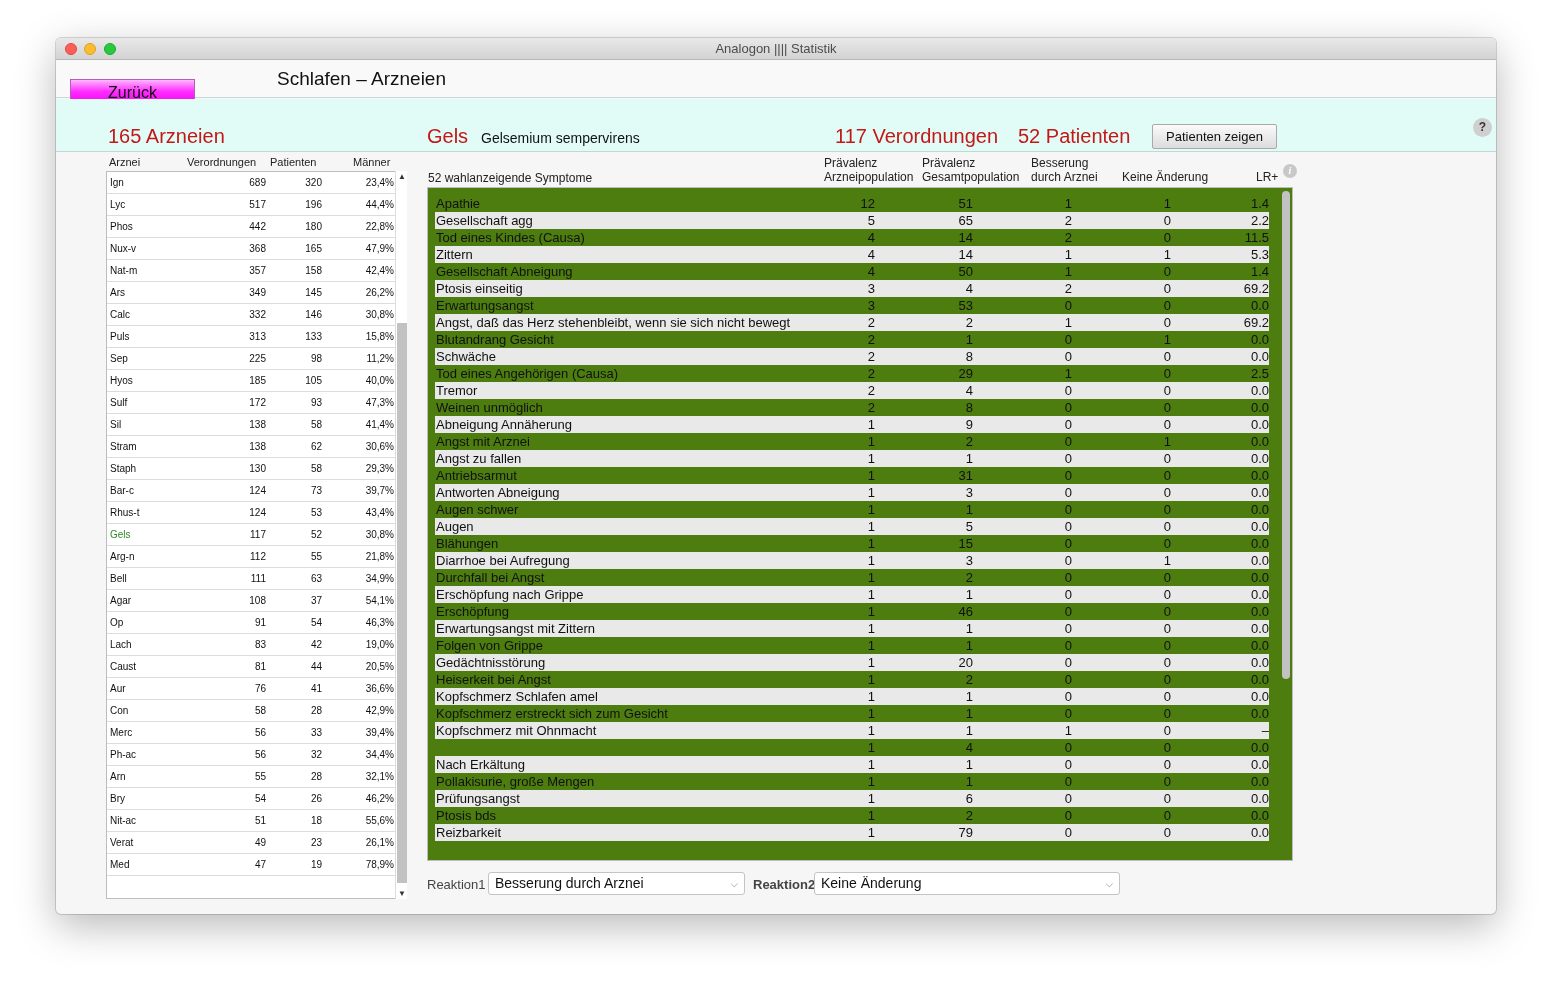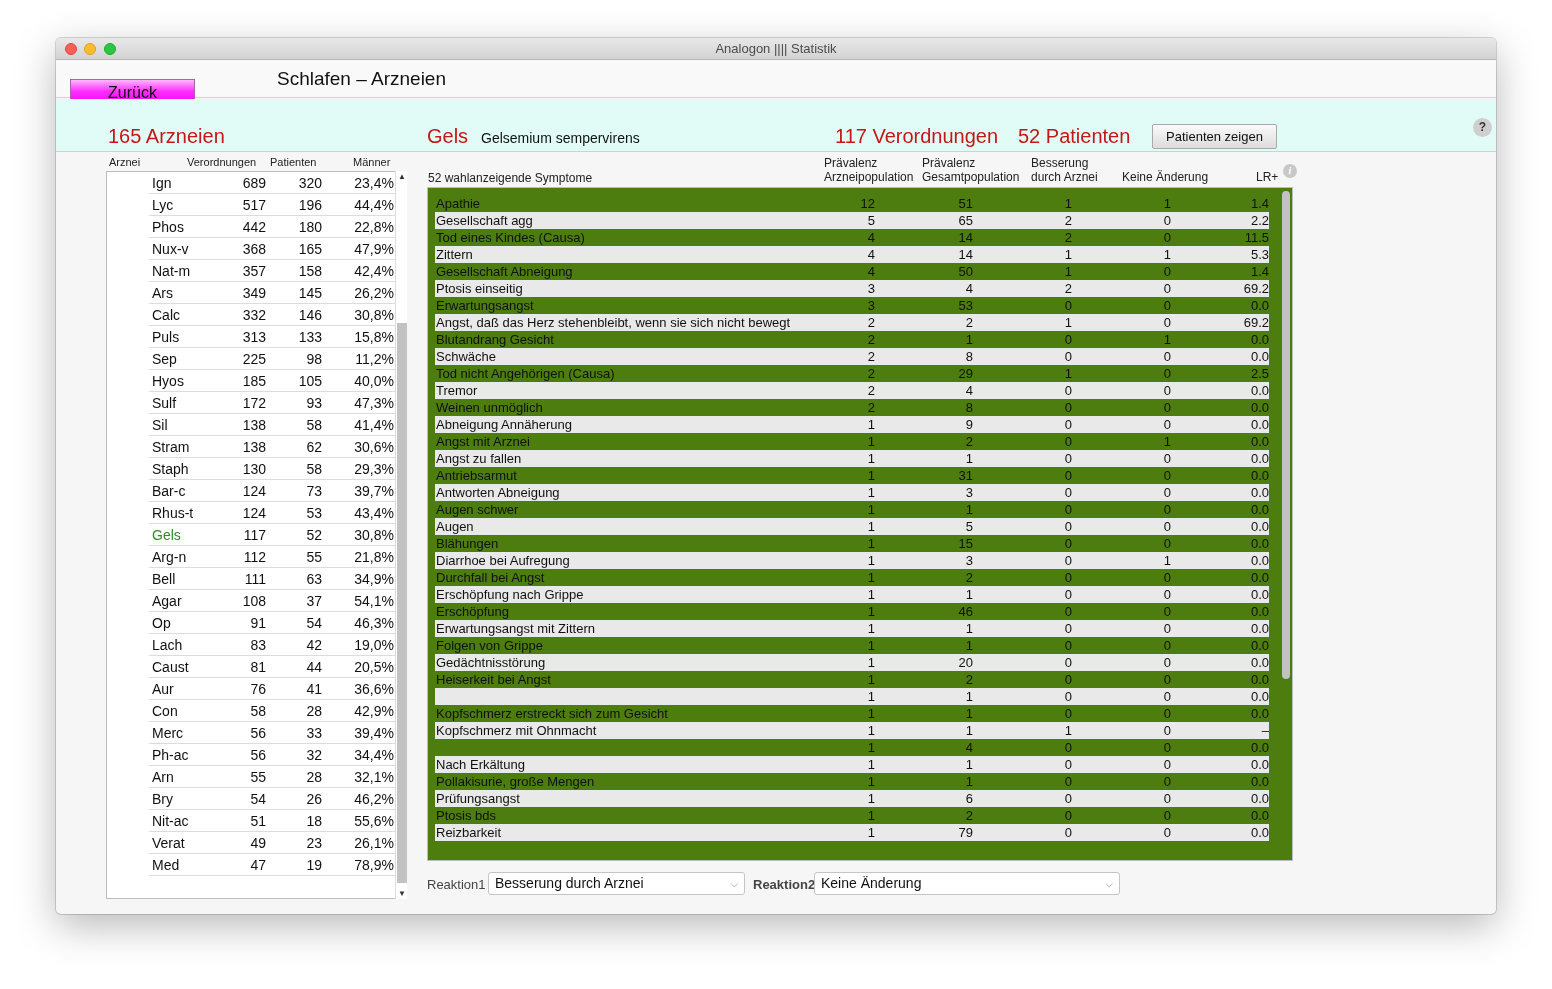--- a/index.html
+++ b/index.html
@@ -42,21 +42,21 @@
     font-size: 13px; line-height: 23px; text-align: center; cursor: pointer;
   }
   .help-btn {
     position: absolute; left: 1417px; top: 19px; width: 19px; height: 19px; border-radius: 50%;
     background: #cfcfcf; color: #333; font-size: 12px; font-weight: bold; text-align: center; line-height: 19px; cursor: pointer;
   }
 
   
   .lt-head { position: absolute; top: 118px; font-size: 11px; color: #222; }
   .lt-box { position: absolute; left: 50px; top: 133px; width: 301px; height: 728px; background: #fff; border: 1px solid #bdbdbd; overflow: hidden; }
-  .lt-row { height: 22px; border-bottom: 1px solid #dcdcdc; position: relative; font-size: 14px; line-height: 22px; margin-left: 42px; }
+  .lt-row { height: 22px; border-bottom: 1px solid #dcdcdc; position: relative; font-size: 10px; line-height: 22px; }
   .lt-row span { position: absolute; }
   .lt-name { left: 3px; }
   .lt-v { right: 140px; }
   .lt-p { right: 84px; }
   .lt-m { right: 12px; }
   .lt-row.sel .lt-name { color: #2e8b22; }
   .lscroll { position: absolute; left: 339px; top: 133px; width: 12px; height: 728px; background: #fff; border-left: 1px solid #ddd; }
   .lscroll .thumb { position: absolute; left: 1px; top: 152px; width: 10px; height: 560px; background: #c2c2c2; }
   .lscroll .arr { position: absolute; left: 2px; font-size: 8px; color: #333; }
 
@@ -413,21 +413,21 @@
         </div>
         <div class="rt-row">
           <span class="c-name">Schwäche</span>
           <span class="c1">2</span>
           <span class="c2">8</span>
           <span class="c3">0</span>
           <span class="c4">0</span>
           <span class="c5">0.0</span>
         </div>
         <div class="rt-row">
-          <span class="c-name">Tod nicht Angehörigen (Causa)</span>
+          <span class="c-name">Tod eines Angehörigen (Causa)</span>
           <span class="c1">2</span>
           <span class="c2">29</span>
           <span class="c3">1</span>
           <span class="c4">0</span>
           <span class="c5">2.5</span>
         </div>
         <div class="rt-row">
           <span class="c-name">Tremor</span>
           <span class="c1">2</span>
           <span class="c2">4</span>
@@ -565,20 +565,21 @@
         </div>
         <div class="rt-row">
           <span class="c-name">Heiserkeit bei Angst</span>
           <span class="c1">1</span>
           <span class="c2">2</span>
           <span class="c3">0</span>
           <span class="c4">0</span>
           <span class="c5">0.0</span>
         </div>
         <div class="rt-row">
+          <span class="c-name">Kopfschmerz Schlafen amel</span>
           <span class="c1">1</span>
           <span class="c2">1</span>
           <span class="c3">0</span>
           <span class="c4">0</span>
           <span class="c5">0.0</span>
         </div>
         <div class="rt-row">
           <span class="c-name">Kopfschmerz erstreckt sich zum Gesicht</span>
           <span class="c1">1</span>
           <span class="c2">1</span>

